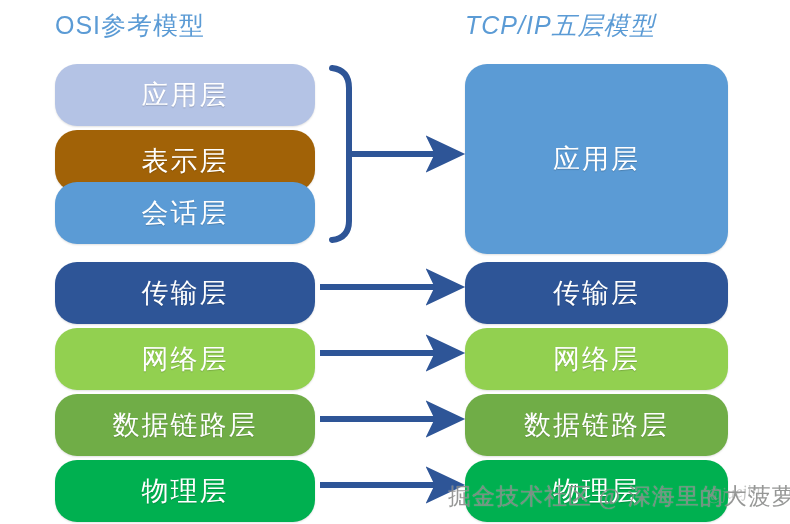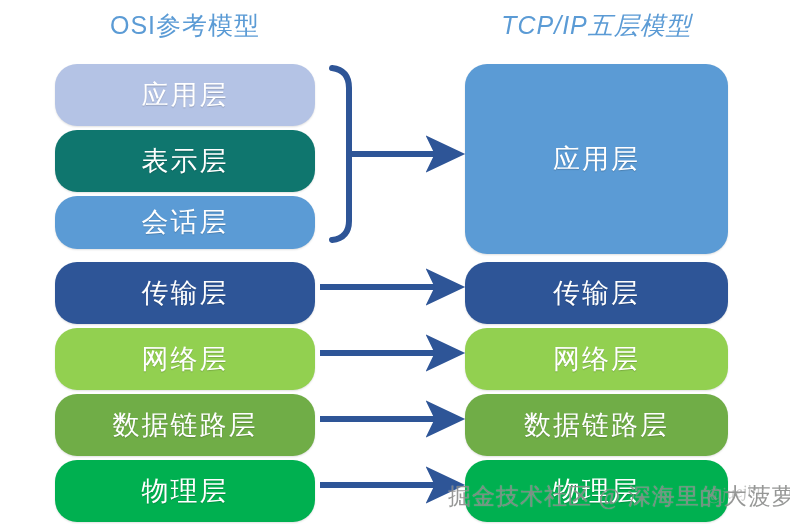--- a/index.html
+++ b/index.html
@@ -24,21 +24,20 @@
 
   
   .col-title {
     position: absolute;
     top: 8px;
     font-size: 25px;
     line-height: 34px;
     color: #5b9bd5;
     letter-spacing: 1px;
     white-space: nowrap;
-    text-align: center;
   }
   #title-left  { left: 55px;  width: 260px; }
   #title-right { left: 465px; width: 263px; }
 
   
   .layer-box {
     position: absolute;
     border-radius: 22px;
     color: #ffffff;
     display: flex;
@@ -102,24 +101,24 @@
 <div id="diagram">
 
   <div class="col-title" id="title-left" style="color: rgb(91, 155, 213);">OSI参考模型</div>
 
   <div class="col-title" id="title-right" style="color: rgb(91, 155, 213); font-style: italic;">TCP/IP五层模型</div>
 
   <div id="osi-stack">
       <div class="layer-box left" style="top: 58px; height: 62px; background: rgb(180, 195, 229);">
         <span class="layer-label">应用层</span>
       </div>
-      <div class="layer-box left" style="top: 124px; height: 62px; background: #0f766e;">
+      <div class="layer-box left" style="top: 124px; height: 62px; background: #a16207;">
         <span class="layer-label">表示层</span>
       </div>
-      <div class="layer-box left" style="top: 190px; height: 53px; background: rgb(91, 155, 213);">
+      <div class="layer-box left" style="top: 176px; height: 62px; background: rgb(91, 155, 213);">
         <span class="layer-label">会话层</span>
       </div>
       <div class="layer-box left" style="top: 256px; height: 62px; background: rgb(46, 85, 151);">
         <span class="layer-label">传输层</span>
       </div>
       <div class="layer-box left" style="top: 322px; height: 62px; background: rgb(146, 208, 80);">
         <span class="layer-label">网络层</span>
       </div>
       <div class="layer-box left" style="top: 388px; height: 62px; background: rgb(112, 173, 71);">
         <span class="layer-label">数据链路层</span>

